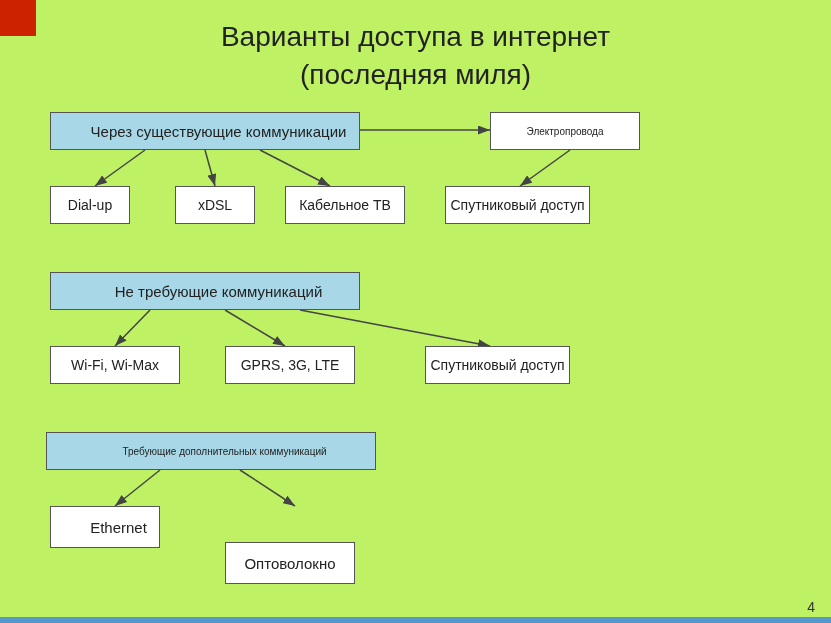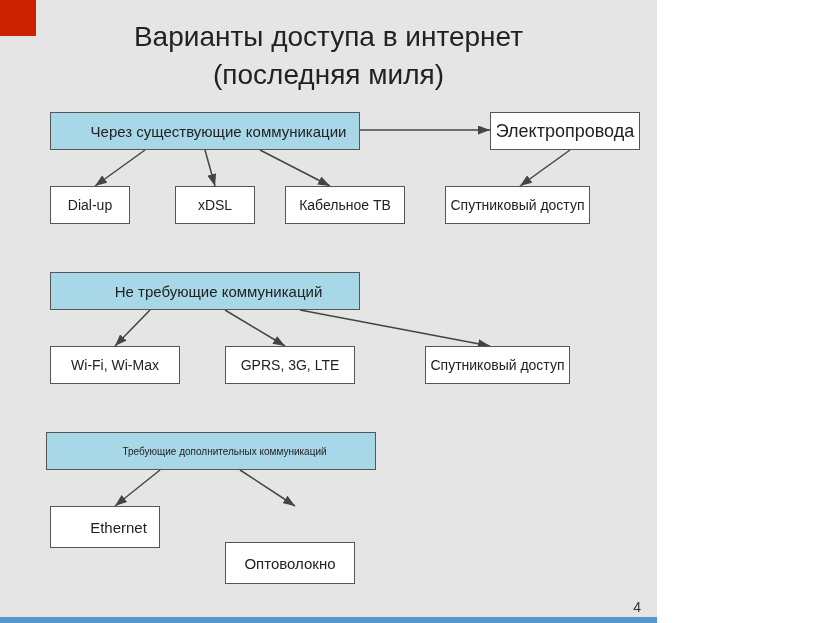--- a/index.html
+++ b/index.html
@@ -6,23 +6,23 @@
     body {
       width: 831px;
       height: 623px;
       background: #ffffff;
       font-family: Arial, sans-serif;
       position: relative;
       overflow: hidden;
     }
 
     .slide {
-      width: 657px;
+      width: 831px;
       height: 623px;
-      background: #e5e5e5;
+      background: #bef264;
       position: relative;
     }
 
     
     .corner-decoration {
       position: absolute;
       top: 0;
       left: 0;
       width: 36px;
       height: 36px;
@@ -133,21 +133,21 @@
 
       <line x1="130" y1="362" x2="85" y2="398" stroke="#444" stroke-width="1.5" marker-end="url(#arrowhead)"></line>
 
       <line x1="210" y1="362" x2="265" y2="398" stroke="#444" stroke-width="1.5" marker-end="url(#arrowhead)"></line>
     </svg>
 
     <div class="box blue" style="left:20px; top:4px; width:310px; height:38px; font-size:15px;">
       Через существующие коммуникации
     </div>
 
-    <div class="box" style="left:460px; top:4px; width:150px; height:38px; font-size:18px;">
+    <div class="box" style="left:460px; top:4px; width:150px; height:38px; font-size:10px;">
       Электропровода
     </div>
 
     <div class="box" style="left:20px; top:78px; width:80px; height:38px; font-size:14px;">
       Dial-up
     </div>
     <div class="box" style="left:145px; top:78px; width:80px; height:38px; font-size:14px;">
       xDSL
     </div>
     <div class="box" style="left:255px; top:78px; width:120px; height:38px; font-size:14px;">

